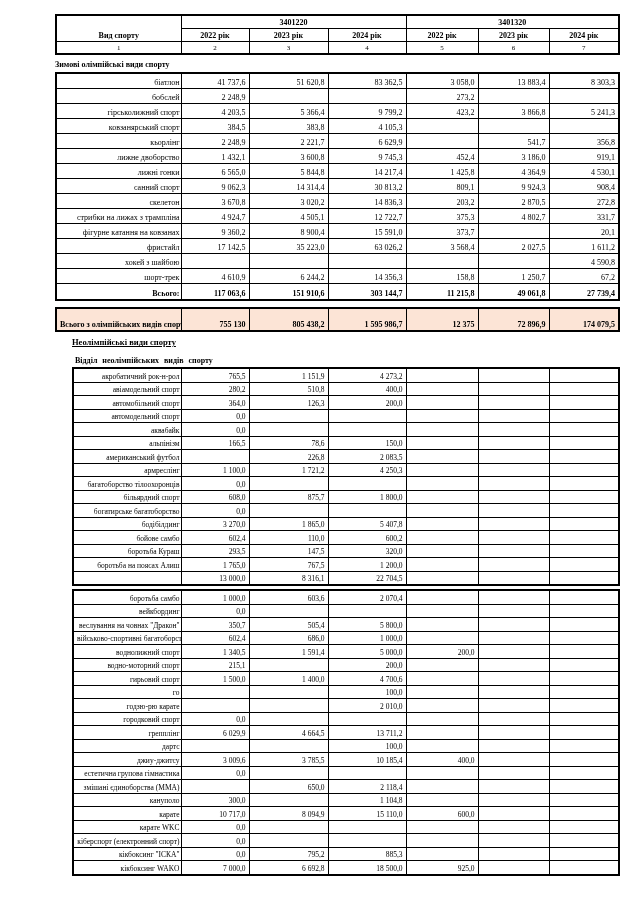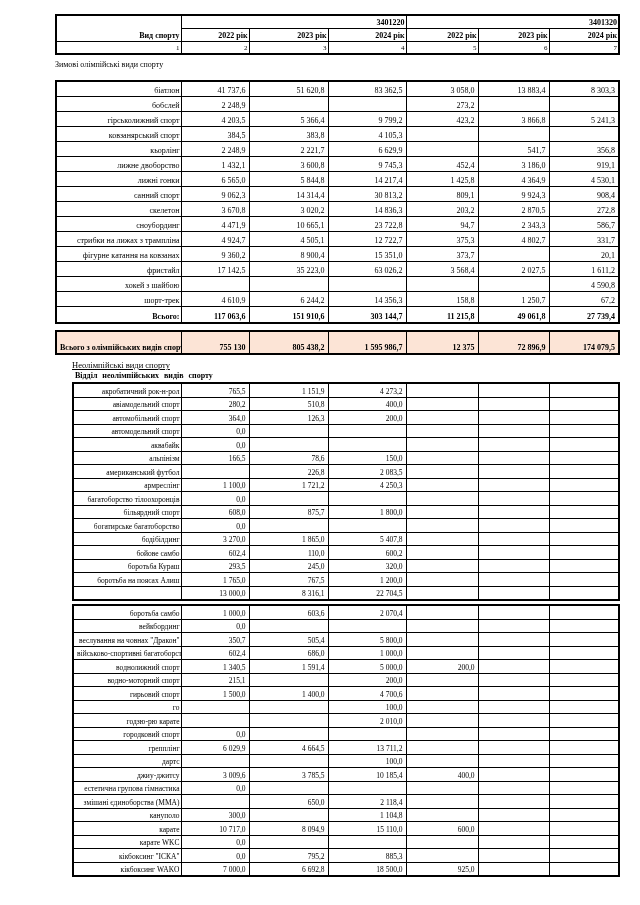--- a/index.html
+++ b/index.html
@@ -8,38 +8,38 @@
     font-family:"Liberation Serif","DejaVu Serif",serif;
     color:#000;
     -webkit-font-smoothing:antialiased;
   }
   .page{padding:14px 0 0 55px;}
   table{border-collapse:collapse;table-layout:fixed;}
   table.grid{border:2px solid #000;}
   table.grid td{border:1px solid #000;overflow:hidden;white-space:nowrap;vertical-align:bottom;}
   
   .hdr-table{width:563px;}
-  .hdr-table td{text-align:right;font-weight:bold;font-size:8px;height:10px;vertical-align:middle;}
+  .hdr-table td{text-align:center;font-weight:bold;font-size:8px;height:10px;vertical-align:middle;}
   .hdr-table tr.numrow td{font-weight:normal;font-size:7px;height:9px;}
   
   .winter-table{width:563px;font-size:8px;}
   .winter-table td{height:13px;}
   
   .no-table{width:546px;font-size:7.5px;}
   .no-table td{height:11.5px;}
   td.lbl{text-align:right;padding:0 1px 1px 3px;}
   td.num{text-align:right;padding:0 3px 1px 1px;}
   td.blank-label{border-left:none;border-bottom:none;border-top:none;background:#fff;}
   tr.total-row td{font-weight:bold;height:14px;}
   
   .oly-total{width:563px;font-size:8px;margin-top:6px;}
   .oly-total td{height:20px;font-weight:bold;background:#fce4d6;vertical-align:middle;}
   
-  .sec-title{font-weight:normal;font-size:8px;margin:5px 0 11px 0;}
-  .no-title{font-weight:normal;font-size:8.5px;text-decoration:underline;margin:5px 0 1px 17px;}
+  .sec-title{font-weight:bold;font-size:8px;margin:5px 0 3px 0;}
+  .no-title{font-weight:bold;font-size:8.5px;text-decoration:underline;margin:5px 0 9px 17px;}
   .no-subtitle{font-weight:bold;font-size:8px;margin:1px 0 2px 20px;word-spacing:3px;}
   .indent{margin-left:17px;border-radius:20px;}
   .gap2{height:3px;}
 </style>
 </head>
 <body>
 
 <div class="page">
 
   <table class="grid hdr-table">
@@ -166,42 +166,33 @@
         <tr>
     <td class="lbl">скелетон</td>
     <td class="num">3 670,8</td>
     <td class="num">3 020,2</td>
     <td class="num">14 836,3</td>
     <td class="num">203,2</td>
     <td class="num">2 870,5</td>
     <td class="num">272,8</td>
   </tr>
         <tr>
-    <td class="lbl">сноубординг</td>
-    <td class="num">4 471,9</td>
-    <td class="num">10 665,1</td>
-    <td class="num">23 722,8</td>
-    <td class="num">94,7</td>
-    <td class="num">2 343,3</td>
-    <td class="num">586,7</td>
-  </tr>
-        <tr>
     <td class="lbl">стрибки на лижах з трампліна</td>
     <td class="num">4 924,7</td>
     <td class="num">4 505,1</td>
     <td class="num">12 722,7</td>
     <td class="num">375,3</td>
     <td class="num">4 802,7</td>
     <td class="num">331,7</td>
   </tr>
         <tr>
     <td class="lbl">фігурне катання на ковзанах</td>
     <td class="num">9 360,2</td>
     <td class="num">8 900,4</td>
-    <td class="num">15 351,0</td>
+    <td class="num">15 591,0</td>
     <td class="num">373,7</td>
     <td class="num"></td>
     <td class="num">20,1</td>
   </tr>
         <tr>
     <td class="lbl">фристайл</td>
     <td class="num">17 142,5</td>
     <td class="num">35 223,0</td>
     <td class="num">63 026,2</td>
     <td class="num">3 568,4</td>
@@ -390,21 +381,21 @@
     <td class="num">602,4</td>
     <td class="num">110,0</td>
     <td class="num">600,2</td>
     <td class="num"></td>
     <td class="num"></td>
     <td class="num"></td>
   </tr>
         <tr>
     <td class="lbl">боротьба Кураш</td>
     <td class="num">293,5</td>
-    <td class="num">245,0</td>
+    <td class="num">147,5</td>
     <td class="num">320,0</td>
     <td class="num"></td>
     <td class="num"></td>
     <td class="num"></td>
   </tr>
         <tr>
     <td class="lbl">боротьба на поясах Алиш</td>
     <td class="num">1 765,0</td>
     <td class="num">767,5</td>
     <td class="num">1 200,0</td>
@@ -593,20 +584,29 @@
         <tr>
     <td class="lbl">карате WKC</td>
     <td class="num">0,0</td>
     <td class="num"></td>
     <td class="num"></td>
     <td class="num"></td>
     <td class="num"></td>
     <td class="num"></td>
   </tr>
         <tr>
+    <td class="lbl">кіберспорт (електронний спорт)</td>
+    <td class="num">0,0</td>
+    <td class="num"></td>
+    <td class="num"></td>
+    <td class="num"></td>
+    <td class="num"></td>
+    <td class="num"></td>
+  </tr>
+        <tr>
     <td class="lbl">кікбоксинг "ІСКА"</td>
     <td class="num">0,0</td>
     <td class="num">795,2</td>
     <td class="num">885,3</td>
     <td class="num"></td>
     <td class="num"></td>
     <td class="num"></td>
   </tr>
         <tr>
     <td class="lbl">кікбоксинг WAKO</td>

